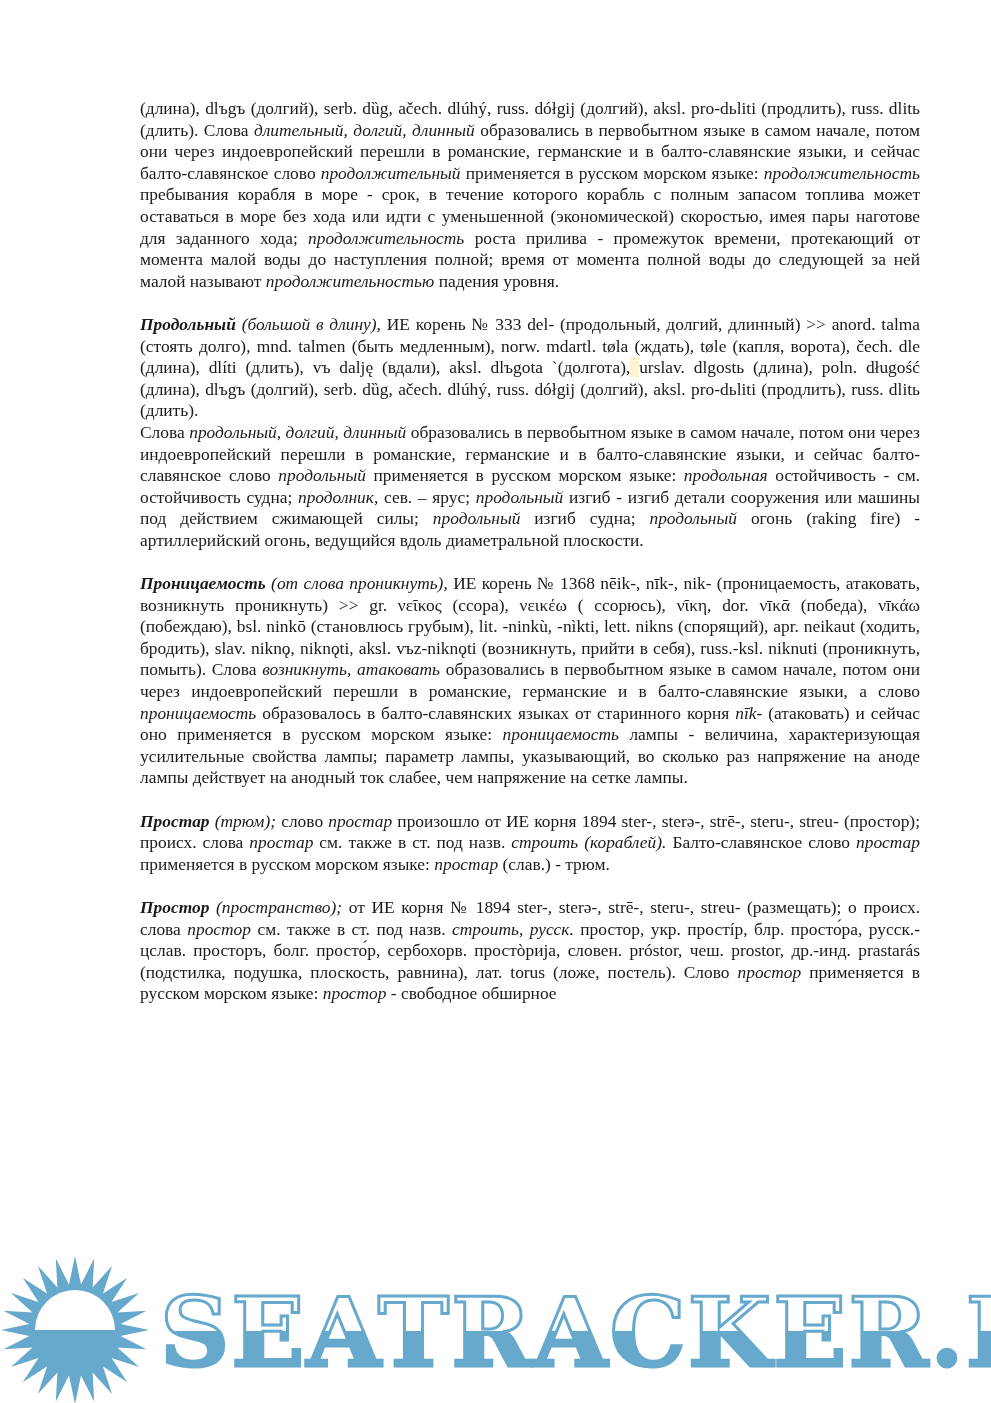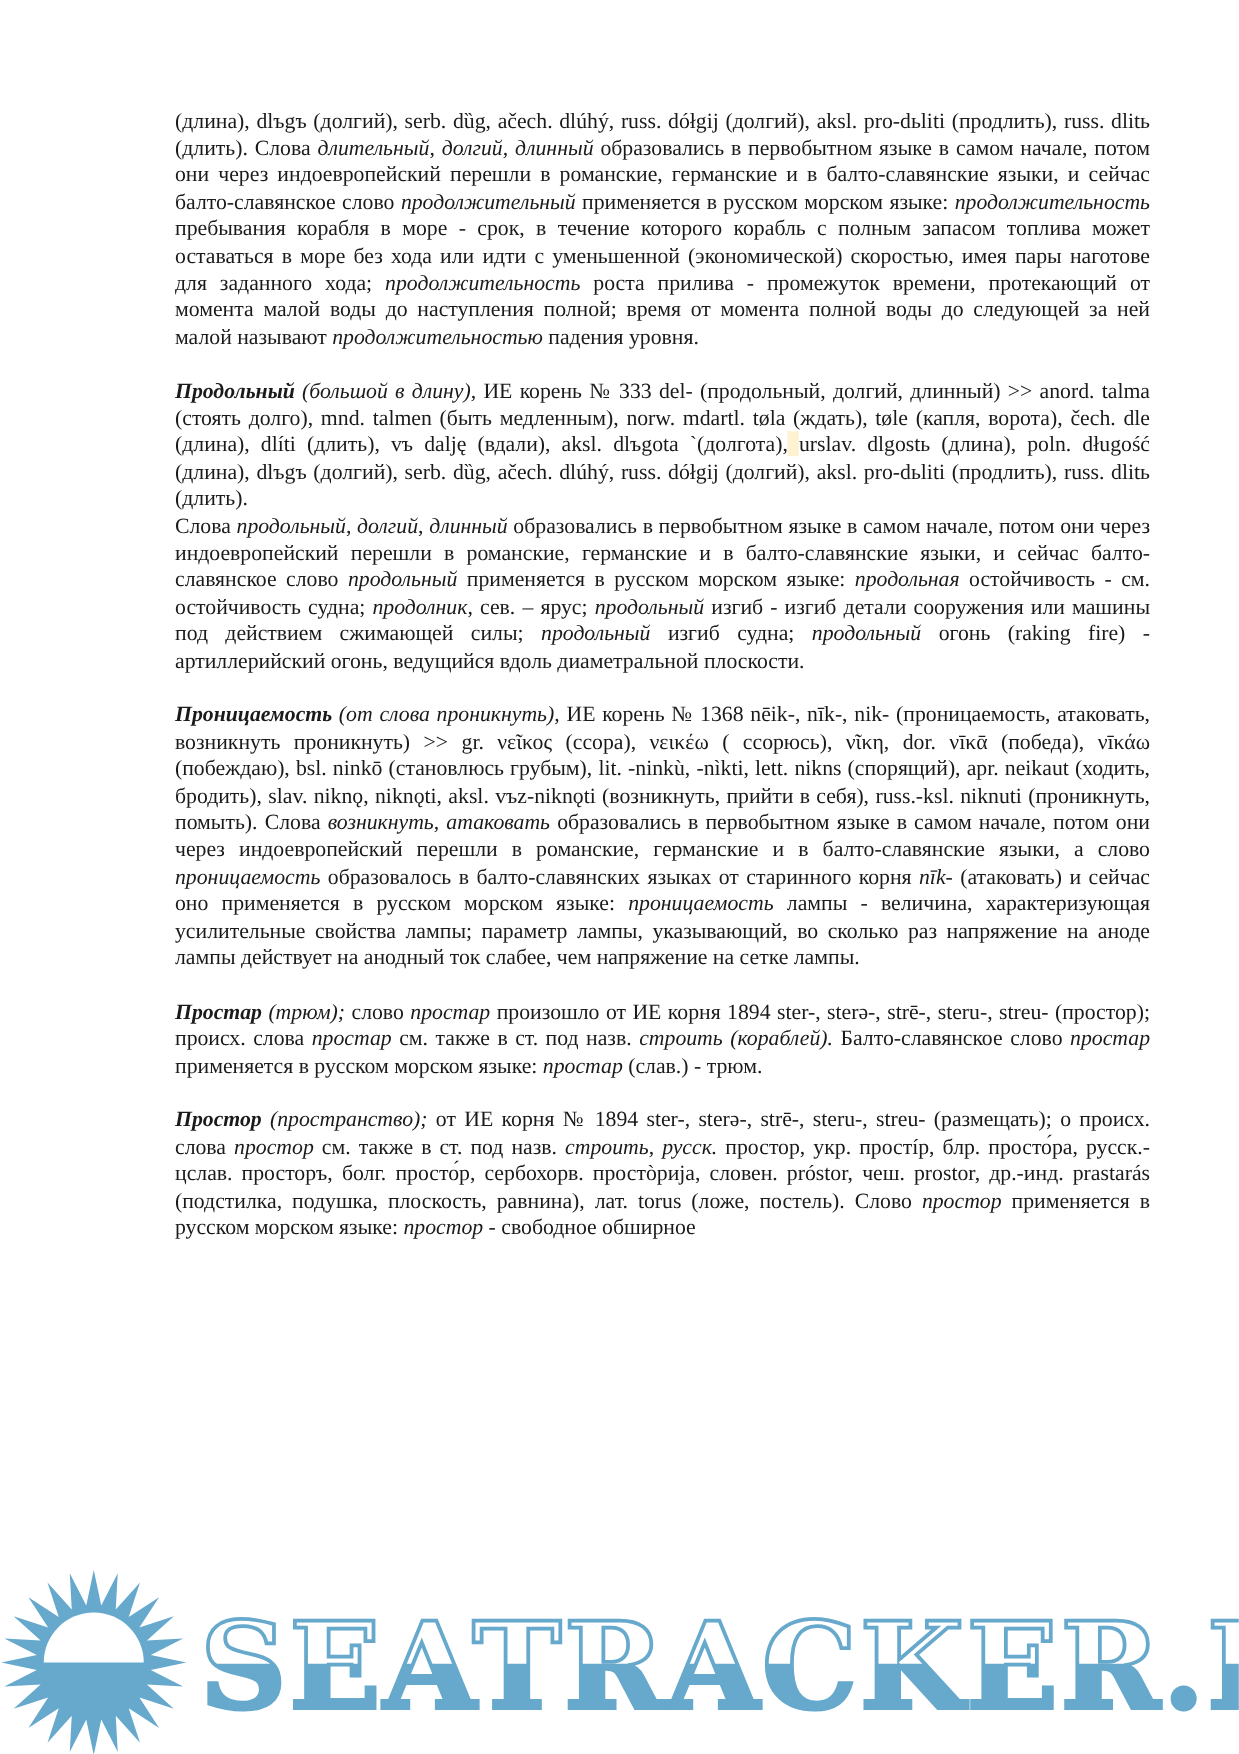--- a/index.html
+++ b/index.html
@@ -1,18 +1,18 @@
 <!DOCTYPE html>
 <html><head>
 <meta charset="utf-8">
 <style>
   html, body { margin: 0; padding: 0; background: #ffffff; }
   body { width: 991px; height: 1403px; position: relative; overflow: hidden;
          font-family: "Liberation Serif", "DejaVu Serif", serif; color: #1a1a1a; }
-  .page { position: absolute; left: 140px; top: 86px; width: 780px;
+  .page { position: absolute; left: 140px; top: 98px; width: 780px;
           font-size: 17.4px; line-height: 21.6px; text-align: justify; }
   .para { margin: 0 0 21.6px 0; }
   .para.tight { margin-bottom: 0; }
   .para span { white-space: normal; }
   .head { font-weight: bold; font-style: italic; }
   .it { font-style: italic; }
   .hl { background: #fdf3d2; }
   .watermark { position: absolute; left: 0; top: 1275px; width: 991px; height: 128px; }
   .wm-sun { position: absolute; left: 0; top: -20px; width: 150px; height: 150px; }
   .wm-text { position: absolute; left: 160px; top: 8px; height: 100px; font-family: "DejaVu Serif", serif;

